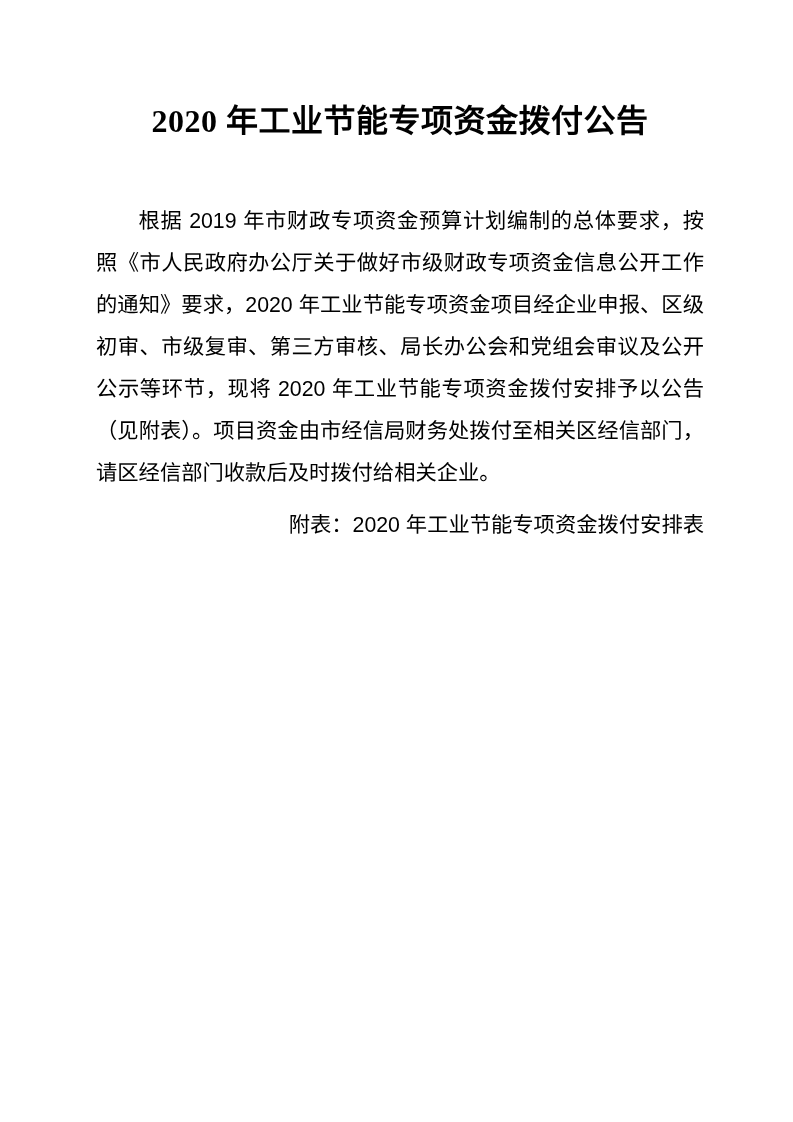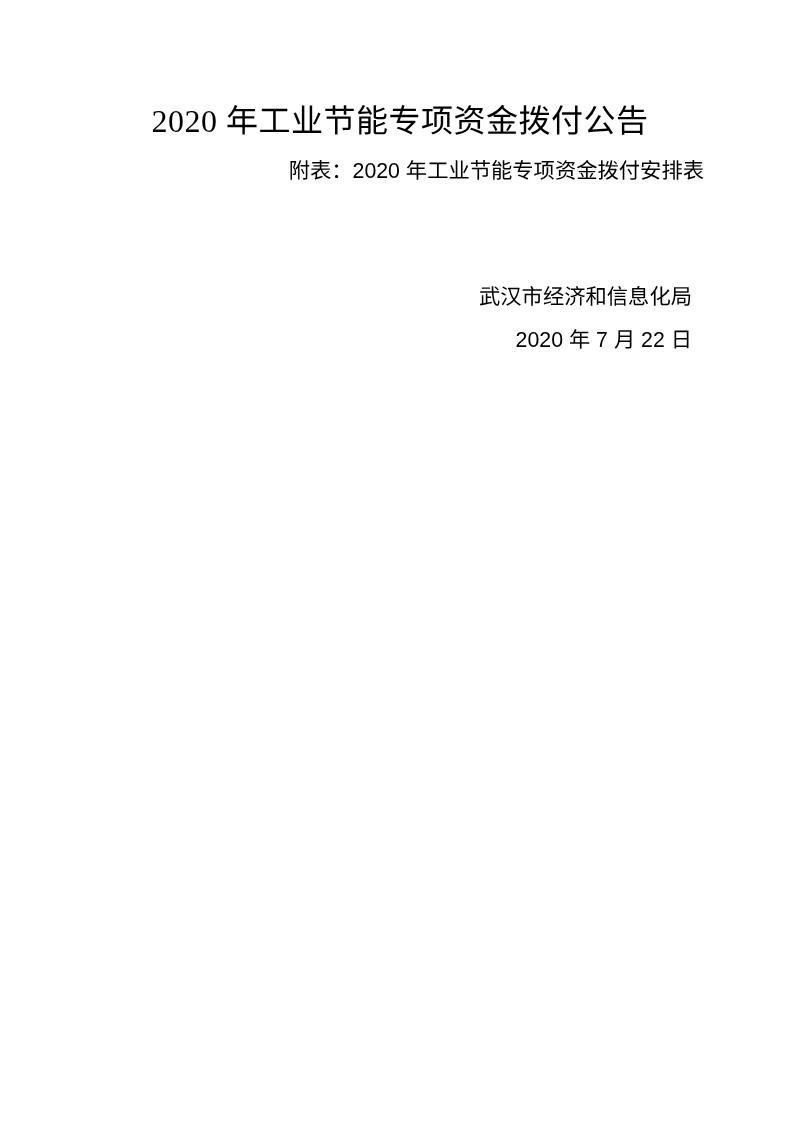--- a/index.html
+++ b/index.html
@@ -17,21 +17,21 @@
     box-sizing: border-box;
     padding: 0 89px 0 96px;
     overflow: hidden;
     font-family: "Liberation Sans", "DejaVu Sans", sans-serif;
   }
   .doc-title {
     margin: 0;
     padding-top: 102px;
     text-align: center;
     font-family: "Liberation Serif", "DejaVu Serif", serif;
-    font-weight: 400;
+    font-weight: 700;
     font-size: 32px;
     line-height: 38px;
     letter-spacing: 0.5px;
   }
   .body-par {
     margin: 60px 0 0 0;
     font-size: 21.3px;
     line-height: 42px;
     text-align: justify;
     text-indent: 2em;
@@ -53,20 +53,17 @@
   .signature-line {
     white-space: nowrap;
   }
 </style>
 </head>
 <body>
 
 <div class="page">
   <h1 class="doc-title">2020 年工业节能专项资金拨付公告</h1>
 
+  <p class="body-par">根据 2019 年市财政专项资金预算计划编制的总体要求，按照《市人民政府办公厅关于做好市级财政专项资金信息公开工作的通知》要求，2020 年工业节能专项资金项目经企业申报、区级初审、市级复审、第三方审核、局长办公会和党组会审议及公开公示等环节，现将 2020 年工业节能专项资金拨付安排予以公告（见附表）。项目资金由市经信局财务处拨付至相关区经信部门，请区经信部门收款后及时拨付给相关企业。</p>
 
   <p class="attachment">附表：2020 年工业节能专项资金拨付安排表</p>
 
-  <div class="signature">
-    <div class="signature-line">武汉市经济和信息化局</div>
-    <div class="signature-line">2020 年 7 月 22 日</div>
-  </div>
 </div>
 
 </body></html>

